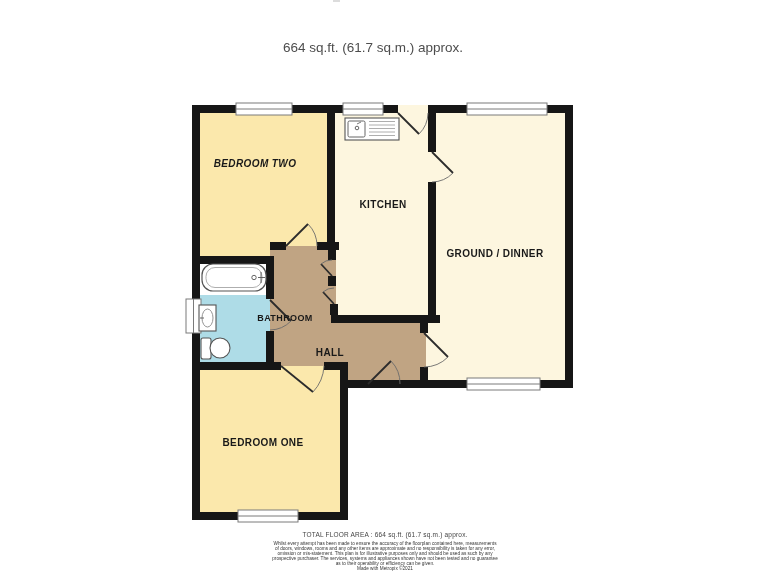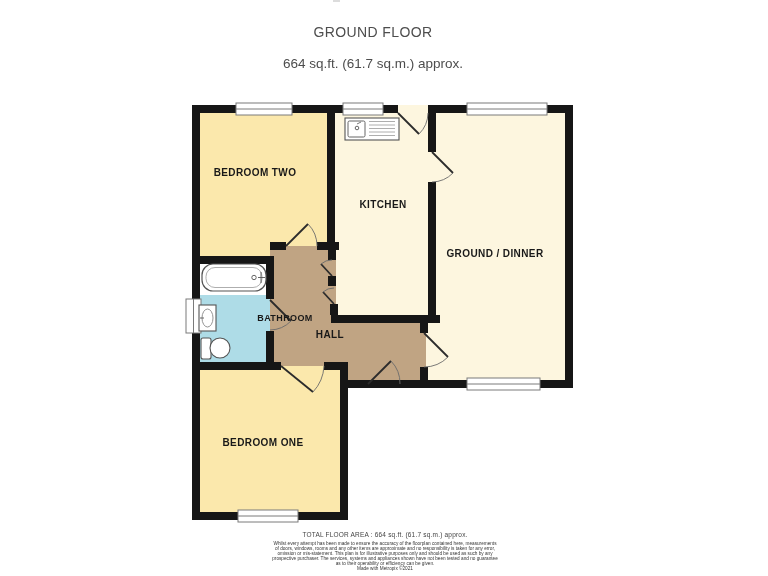--- a/index.html
+++ b/index.html
@@ -19,21 +19,20 @@
   .artifact{position:absolute;left:333px;top:0;width:7px;height:2px;background:#dcdcdc;}
 </style>
 </head>
 <body>
 
 <div class="page">
 
   <div class="artifact"></div>
 
   <div class="hdr">
-    <div class="t1">GROUND FLOOR</div>
     <div class="t2">664 sq.ft. (61.7 sq.m.) approx.</div>
   </div>
 
   <svg class="plan-svg" width="768" height="576" viewBox="0 0 768 576">
 
     <g>
       <polygon points="196,105 335,105 335,246 274,246 274,260 196,260" fill="#FBE8AC"></polygon>
       <rect x="327" y="105" width="109" height="214" fill="#FDF6DF"></rect>
       <polygon points="426,105 573,105 573,388 426,388 426,319" fill="#FDF6DF"></polygon>
       <rect fill="#ffffff" x="196" y="256" width="74" height="39"></rect>
@@ -159,25 +158,25 @@
         <path d="M398,113 L419,134" stroke="#2b2b2b" stroke-width="1.8"></path>
         <path d="M419,134 A30,30 0 0 0 428,113" stroke="#6b6b6b" stroke-width="0.9"></path>
       </g>
       <g>
         <path d="M432,152 L453,173" stroke="#2b2b2b" stroke-width="1.8"></path>
         <path d="M453,173 A30,30 0 0 1 432,182" stroke="#6b6b6b" stroke-width="0.9"></path>
       </g>
     </g>
   </svg>
 
-  <div class="room-label" style="left:255px;top:172px;">BEDROOM TWO</div>
+  <div class="room-label" style="left:255px;top:163px;font-style:italic;">BEDROOM TWO</div>
   <div class="room-label" style="left:383px;top:204px;">KITCHEN</div>
   <div class="room-label" style="left:495px;top:253px;">GROUND / DINNER</div>
   <div class="room-label" style="left:243px;top:318px;font-size:9px;margin-left:42px;">BATHROOM</div>
-  <div class="room-label" style="left:330px;top:334px;text-align:center;">HALL</div>
+  <div class="room-label" style="left:330px;top:352px;text-align:center;">HALL</div>
   <div class="room-label" style="left:263px;top:442px;">BEDROOM ONE</div>
 
   <div class="ftr">
     <div class="total">TOTAL FLOOR AREA : 664 sq.ft. (61.7 sq.m.) approx.</div>
     <div class="disc">
       <div>Whilst every attempt has been made to ensure the accuracy of the floorplan contained here, measurements</div>
       <div>of doors, windows, rooms and any other items are approximate and no responsibility is taken for any error,</div>
       <div>omission or mis-statement. This plan is for illustrative purposes only and should be used as such by any</div>
       <div>prospective purchaser. The services, systems and appliances shown have not been tested and no guarantee</div>
       <div>as to their operability or efficiency can be given.</div>

